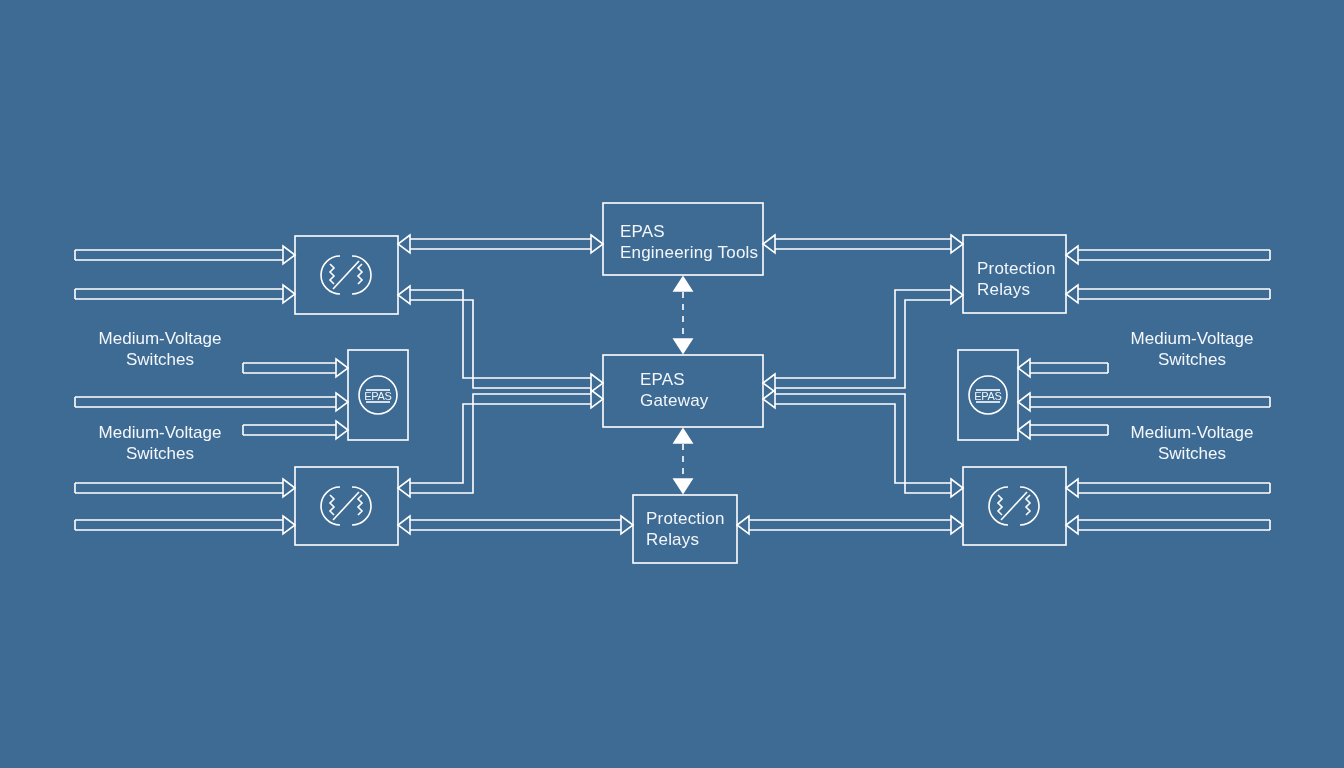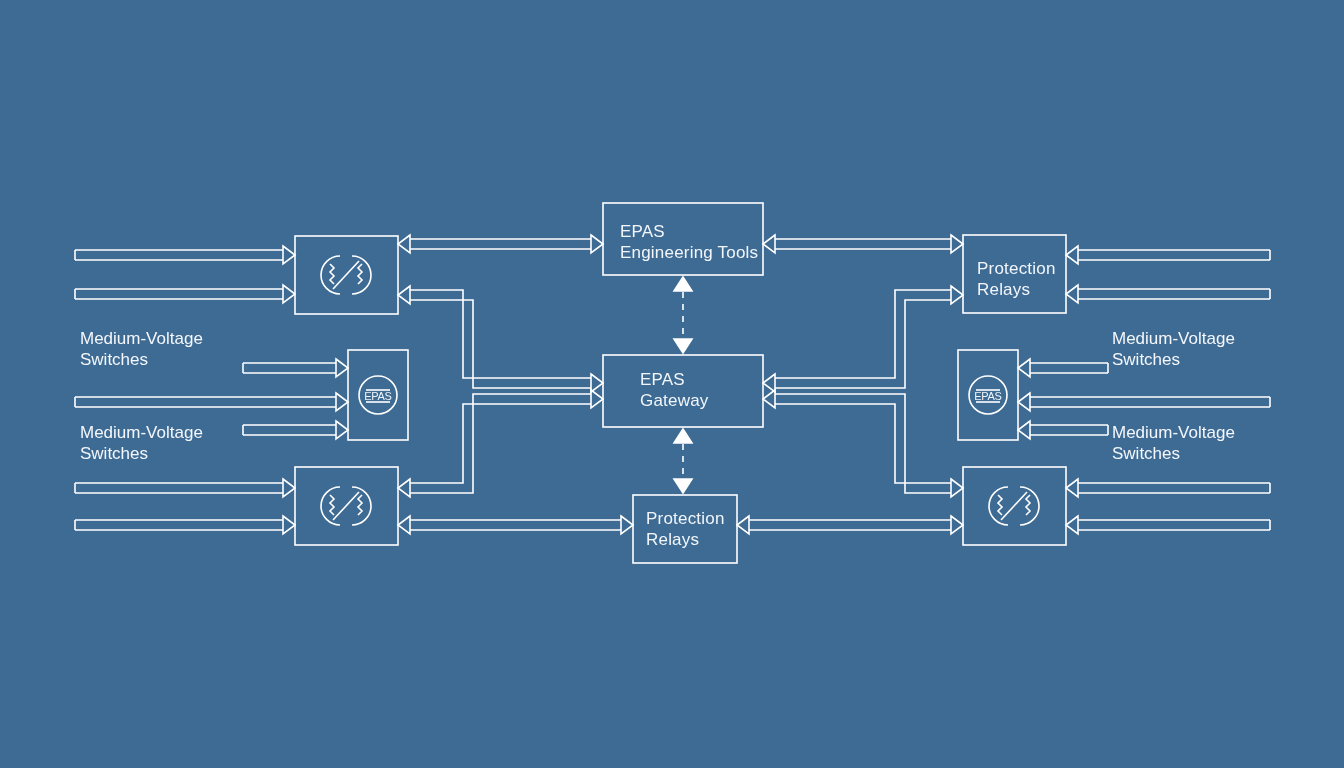--- a/index.html
+++ b/index.html
@@ -18,21 +18,21 @@
     line-height:21px;
     letter-spacing:.2px;
     white-space:pre-line;
     pointer-events:none;
   }
   .side-label{
     position:absolute;
     color:#f4f7fb;
     font-size:17px;
     line-height:21px;
-    text-align:left;
+    text-align:center;
     white-space:pre-line;
     pointer-events:none;
   }
   .glyph-text{
     font-family:"Liberation Sans", sans-serif;
     font-size:11px;
     fill:#eef4f9;
     letter-spacing:-0.3px;
   }
 </style>

